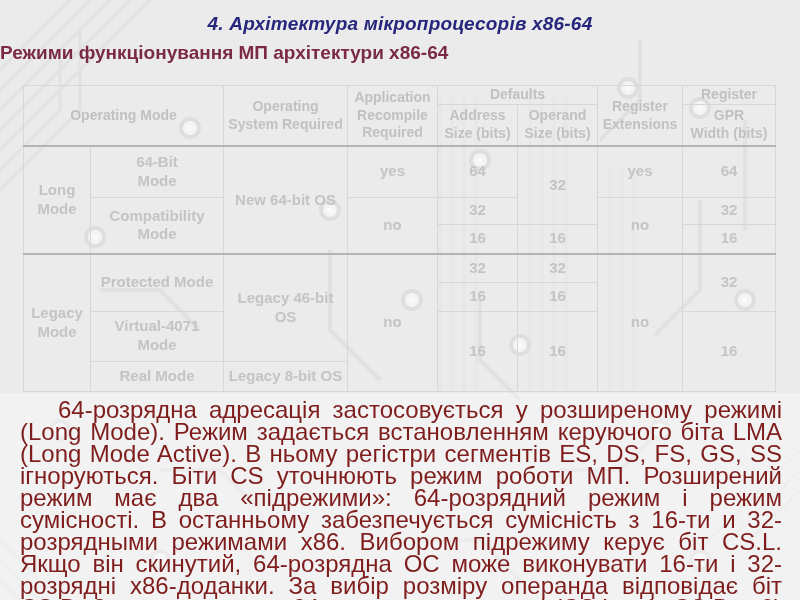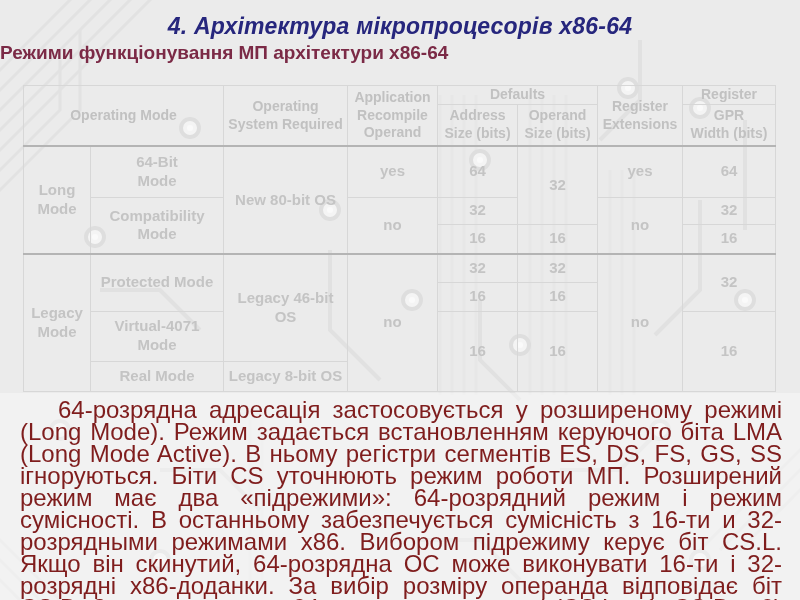--- a/index.html
+++ b/index.html
@@ -3,21 +3,21 @@
 <meta charset="utf-8">
 <style>
   * { margin:0; padding:0; box-sizing:border-box; }
   html,body { width:800px; height:600px; }
   body { font-family:"Liberation Sans", sans-serif; background:#ebebeb; overflow:hidden; }
   .slide { position:relative; width:800px; height:600px; }
 
   .bg-layer { position:absolute; left:0; top:0; width:800px; height:600px; z-index:0; }
 
   .title { position:absolute; top:13px; left:0; width:100%; text-align:center;
-           font-size:23px; font-weight:bold; font-style:italic; color:#26267d;
+           font-size:19px; font-weight:bold; font-style:italic; color:#26267d;
            letter-spacing:0.2px; z-index:2; }
   .subtitle { position:absolute; top:42px; left:0; width:100%; text-align:left;
               font-size:19px; font-weight:bold; color:#7b2a46; z-index:2; }
 
   table.modes { position:absolute; left:23px; top:85px; width:752px;
                 border-collapse:collapse; table-layout:fixed; z-index:1;
                 color:#c4c4c4; font-weight:bold; }
   table.modes td, table.modes th { border:1px solid #d7d7d7; text-align:center;
                 vertical-align:middle; font-size:15px; padding:0 2px;
                 white-space:pre-line; line-height:1.25; overflow:hidden; }
@@ -137,41 +137,41 @@
         <col style="width:85px">
         <col style="width:93px">
     </colgroup>
     <tbody>
         <tr style="height:18px">
       <th colspan="2" rowspan="2">Operating Mode</th>
       <th rowspan="2">Operating
 System Required</th>
       <th rowspan="2">Application
 Recompile
-Operand</th>
+Required</th>
       <th colspan="2">Defaults</th>
       <th rowspan="2">Register
 Extensions</th>
       <th>Register</th>
     </tr>
     <tr style="height:42px">
       <th>Address
 Size (bits)</th>
       <th>Operand
 Size (bits)</th>
       <th>GPR
 Width (bits)</th>
     </tr>
 
     <tr class="thick-top" style="height:51px">
       <td rowspan="3" class="left-cell">Long
 Mode</td>
       <td class="left-cell">64-Bit
 Mode</td>
-      <td rowspan="3">New 80-bit OS</td>
+      <td rowspan="3">New 64-bit OS</td>
       <td>yes</td>
       <td>64</td>
       <td rowspan="2">32</td>
       <td>yes</td>
       <td>64</td>
     </tr>
 
     <tr style="height:27px">
       <td rowspan="2" class="left-cell">Compatibility
 Mode</td>

